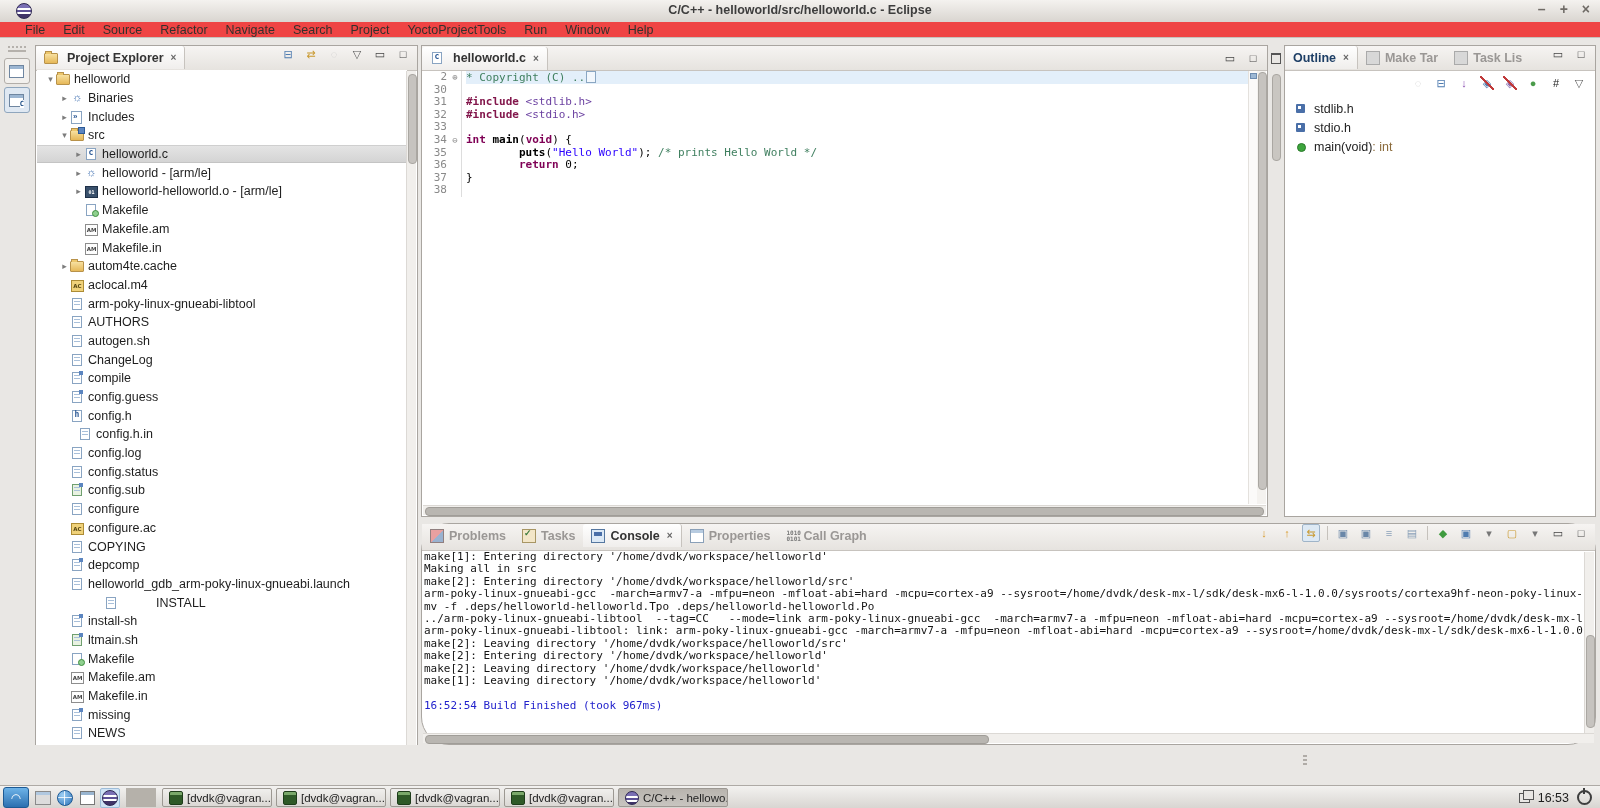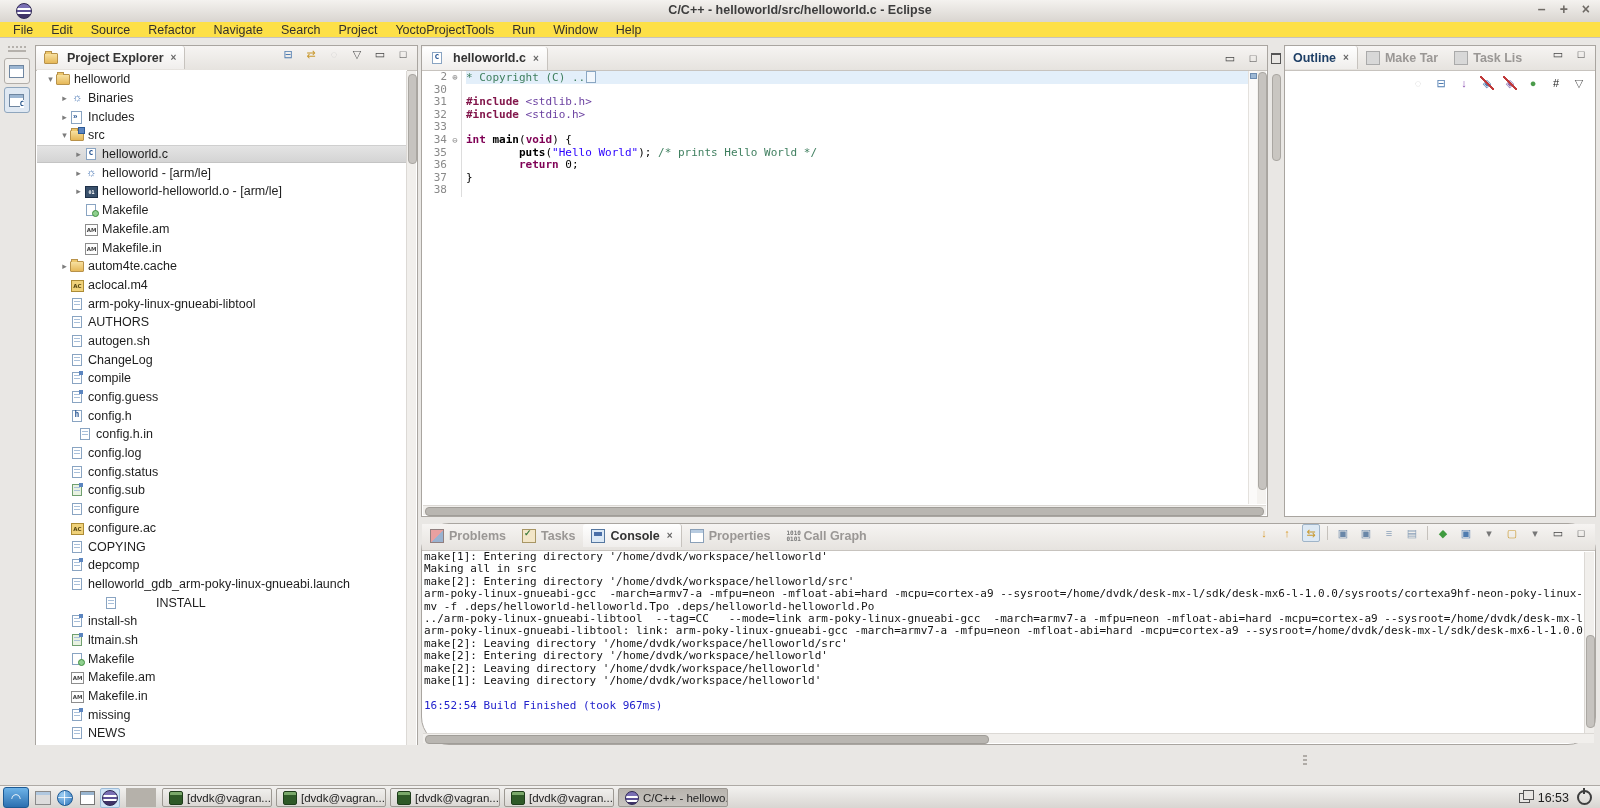--- a/index.html
+++ b/index.html
@@ -11,22 +11,22 @@
   .titlebar .app-logo{position:absolute;left:16px;top:3px;}
   .titlebar .title{position:absolute;left:0;right:0;top:3px;text-align:center;
     font-weight:bold;font-size:12.5px;color:#3d3d3d;}
   .win-controls{position:absolute;right:10px;top:1px;display:flex;gap:14px;color:#6f6b66;
     font-size:14px;font-weight:bold;}
   .win-controls span{cursor:default;}
   .eclipse-ball{display:inline-block;width:14px;height:14px;border-radius:50%;
     background:linear-gradient(#7a6fb4 0 4px,#fff 4px 6px,#5d5196 6px 8px,#fff 8px 10px,#403468 10px 14px);
     border:1px solid #2e2752;}
   
-  .menubar{position:absolute;left:0;top:22px;width:1600px;height:16px;background:#fde047;
-    border-bottom:1px solid #c6c2bd;display:flex;align-items:center;padding-left:4px;box-sizing:border-box;}
+  .menubar{position:absolute;left:0;top:22px;width:1600px;height:16px;background:#ef4444;
+    border-bottom:1px solid #c6c2bd;display:flex;align-items:center;padding-left:16px;box-sizing:border-box;}
   .menubar span{padding:2px 9px;font-size:12.5px;color:#33302c;}
   
   .leftstrip{position:absolute;left:0;top:42px;width:33px;height:715px;}
   .grip-dots{width:18px;height:6px;margin:4px auto 6px auto;
     background:repeating-linear-gradient(90deg,#b5b1ac 0 2px,transparent 2px 4px),
                repeating-linear-gradient(#b5b1ac 0 2px,transparent 2px 4px);
     background-size:100% 2px,2px 100%;background-repeat:repeat-x;background-position:0 0,0 4px;}
   .persp-btn{width:24px;height:24px;margin:3px auto;border:1px solid #b2aea9;border-radius:3px;
     background:#f2f0ed;display:flex;align-items:center;justify-content:center;}
   .persp-btn.active{background:#dfe8f2;border-color:#8fa6bd;}
@@ -623,20 +623,41 @@
       <span class="mini-icon">
         <span style="color: rgb(74, 155, 74);">●</span>
       </span>
       <span class="mini-icon">
         <span style="color: rgb(34, 34, 34);">#</span>
       </span>
       <span class="mini-icon">
         <span style="color: rgb(85, 85, 85);">▽</span>
       </span>
     </div>
+  <div class="out-items">
+      <div class="out-row">
+        <span class="oi">
+          <span class="oi-include"></span>
+        </span>
+        <span>stdlib.h</span>
+      </div>
+      <div class="out-row">
+        <span class="oi">
+          <span class="oi-include"></span>
+        </span>
+        <span>stdio.h</span>
+      </div>
+      <div class="out-row">
+        <span class="oi">
+          <span class="oi-func"></span>
+        </span>
+        <span>main(void)</span>
+        <span class="out-suffix"> : int</span>
+      </div>
+    </div>
 </div>
 
 <div class="panel" style="left:421px;top:523px;width:1175px;height:222px;border-radius:28px;">
   <div class="view-header" style="height:26px;">
     <div class="view-tab inactive">
         <span class="tab-icon ti-problems"></span>
         <span>Problems</span>
       </div>
       <div class="view-tab inactive">
         <span class="tab-icon ti-tasks"></span>

